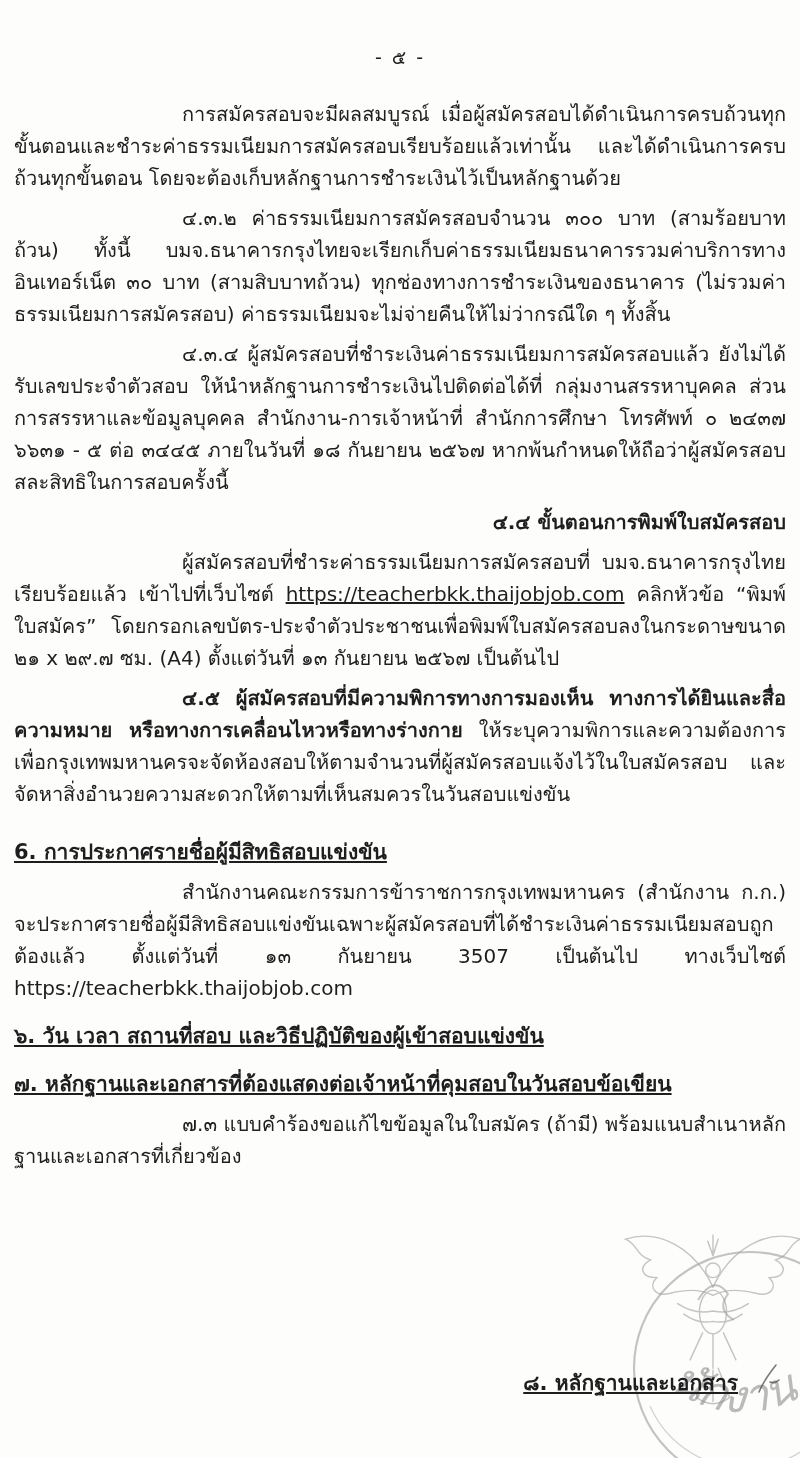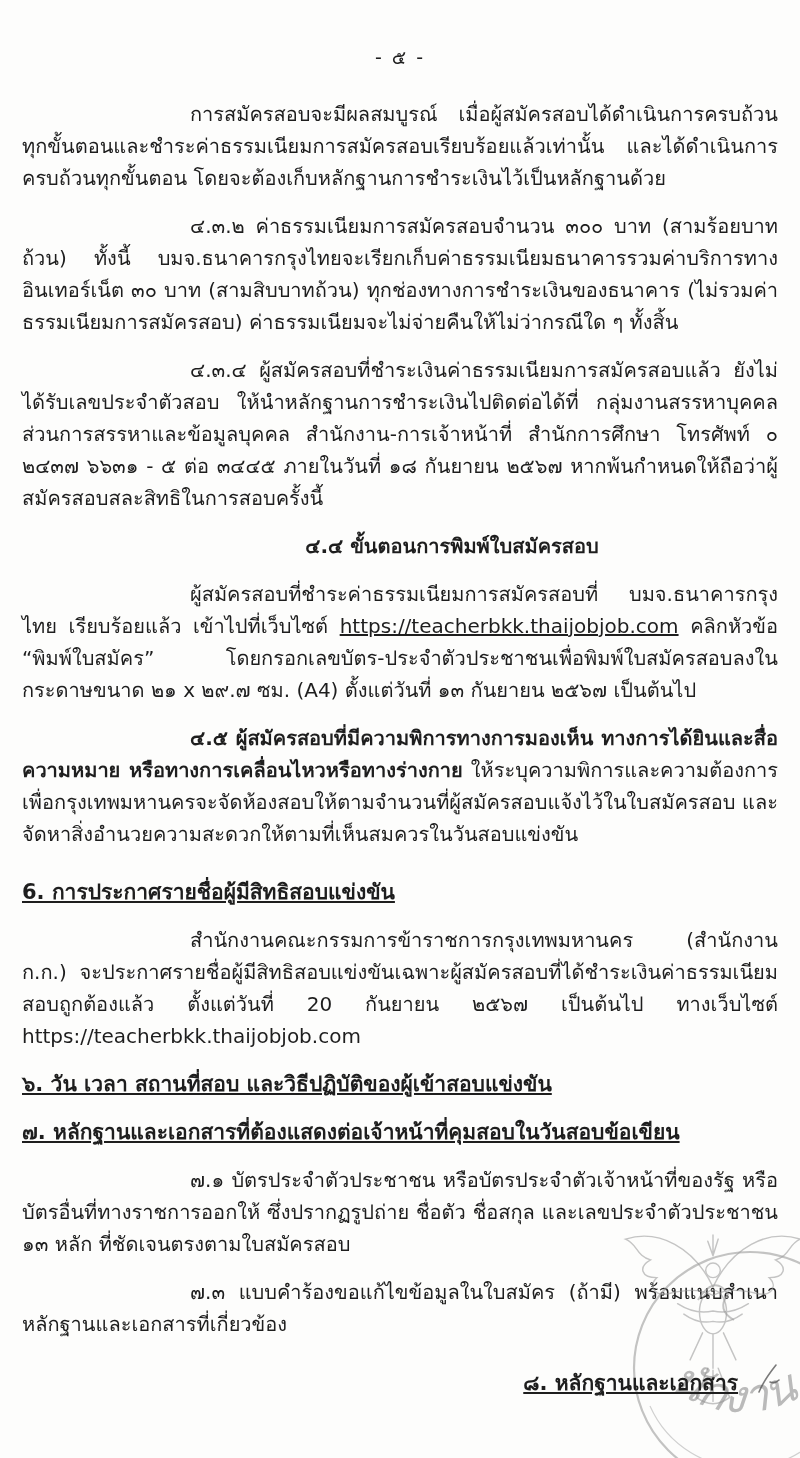--- a/index.html
+++ b/index.html
@@ -19,33 +19,33 @@
   .content{
     padding:44px 6px 0 6px;
   }
   .page-number{
     text-align:center;
     font-size:19px;
     line-height:26px;
     letter-spacing:2px;
   }
   p{
-    margin:16px;
+    margin:8px;
     font-size:20px;
     line-height:32px;
     text-align:justify;
   }
   .indent{text-indent:168px;}
   .gap-top{margin-top:28px;}
   .b{font-weight:bold;}
   .url-bold{font-weight:normal;text-decoration:underline;}
   .sub-heading{
     font-weight:bold;
     padding-left:104px;
-    text-align:center;
+    text-align:right;
   }
   .section-heading{
     font-weight:bold;
     font-size:21px;
     text-decoration:underline;
     text-align:left;
     margin-top:26px;
   }
   .section-heading.tight{margin-top:16px;}
   .footer-heading{
@@ -120,25 +120,24 @@
 
     <p class="indent">๔.๓.๔ ผู้สมัครสอบที่ชำระเงินค่าธรรมเนียมการสมัครสอบแล้ว ยังไม่ได้รับเลขประจำตัวสอบ ให้นำหลักฐานการชำระเงินไปติดต่อได้ที่ กลุ่มงานสรรหาบุคคล ส่วนการสรรหาและข้อมูลบุคคล สำนักงาน-การเจ้าหน้าที่ สำนักการศึกษา โทรศัพท์ ๐ ๒๔๓๗ ๖๖๓๑ - ๕ ต่อ ๓๔๔๕ ภายในวันที่ ๑๘ กันยายน ๒๕๖๗ หากพ้นกำหนดให้ถือว่าผู้สมัครสอบสละสิทธิในการสอบครั้งนี้</p>
 
     <p class="sub-heading">๔.๔  ขั้นตอนการพิมพ์ใบสมัครสอบ</p>
 
     <p class="indent"><span>ผู้สมัครสอบที่ชำระค่าธรรมเนียมการสมัครสอบที่ บมจ.ธนาคารกรุงไทย  เรียบร้อยแล้ว เข้าไปที่เว็บไซต์ </span><span class="url-bold">https://teacherbkk.thaijobjob.com</span><span> คลิกหัวข้อ “พิมพ์ใบสมัคร” โดยกรอกเลขบัตร-ประจำตัวประชาชนเพื่อพิมพ์ใบสมัครสอบลงในกระดาษขนาด ๒๑ x ๒๙.๗ ซม. (A4) ตั้งแต่วันที่ ๑๓ กันยายน ๒๕๖๗ เป็นต้นไป</span></p>
 
     <p class="indent"><span class="b">๔.๕ ผู้สมัครสอบที่มีความพิการทางการมองเห็น ทางการได้ยินและสื่อความหมาย หรือทางการเคลื่อนไหวหรือทางร่างกาย</span><span> ให้ระบุความพิการและความต้องการเพื่อกรุงเทพมหานครจะจัดห้องสอบให้ตามจำนวนที่ผู้สมัครสอบแจ้งไว้ในใบสมัครสอบ และจัดหาสิ่งอำนวยความสะดวกให้ตามที่เห็นสมควรในวันสอบแข่งขัน</span></p>
 
     <p class="section-heading">6.  การประกาศรายชื่อผู้มีสิทธิสอบแข่งขัน</p>
-    <p class="indent">สำนักงานคณะกรรมการข้าราชการกรุงเทพมหานคร (สำนักงาน ก.ก.) จะประกาศรายชื่อผู้มีสิทธิสอบแข่งขันเฉพาะผู้สมัครสอบที่ได้ชำระเงินค่าธรรมเนียมสอบถูกต้องแล้ว ตั้งแต่วันที่ 20 กันยายน ๒๕๖๗ เป็นต้นไป ทางเว็บไซต์ https://teacherbkk.thaijobjob.com</p>
+    <p class="indent">สำนักงานคณะกรรมการข้าราชการกรุงเทพมหานคร (สำนักงาน ก.ก.) จะประกาศรายชื่อผู้มีสิทธิสอบแข่งขันเฉพาะผู้สมัครสอบที่ได้ชำระเงินค่าธรรมเนียมสอบถูกต้องแล้ว ตั้งแต่วันที่ ๑๓ กันยายน 3507 เป็นต้นไป ทางเว็บไซต์ https://teacherbkk.thaijobjob.com</p>
 
     <p class="section-heading tight">๖. วัน  เวลา  สถานที่สอบ และวิธีปฏิบัติของผู้เข้าสอบแข่งขัน</p>
 
     <p class="section-heading tight">๗.  หลักฐานและเอกสารที่ต้องแสดงต่อเจ้าหน้าที่คุมสอบในวันสอบข้อเขียน</p>
-    <p class="indent">๗.๑ บัตรประจำตัวประชาชน หรือบัตรประจำตัวเจ้าหน้าที่ของรัฐ หรือบัตรอื่นที่ทางราชการออกให้ ซึ่งปรากฏรูปถ่าย ชื่อตัว ชื่อสกุล และเลขประจำตัวประชาชน ๑๓ หลัก ที่ชัดเจนตรงตามใบสมัครสอบ</p>
     <p class="indent">๗.๓ แบบคำร้องขอแก้ไขข้อมูลในใบสมัคร (ถ้ามี) พร้อมแนบสำเนาหลักฐานและเอกสารที่เกี่ยวข้อง</p>
 
   </div>
 
   <div class="footer-heading">๘. หลักฐานและเอกสาร</div>
 
 </div>
 
 </body></html>

